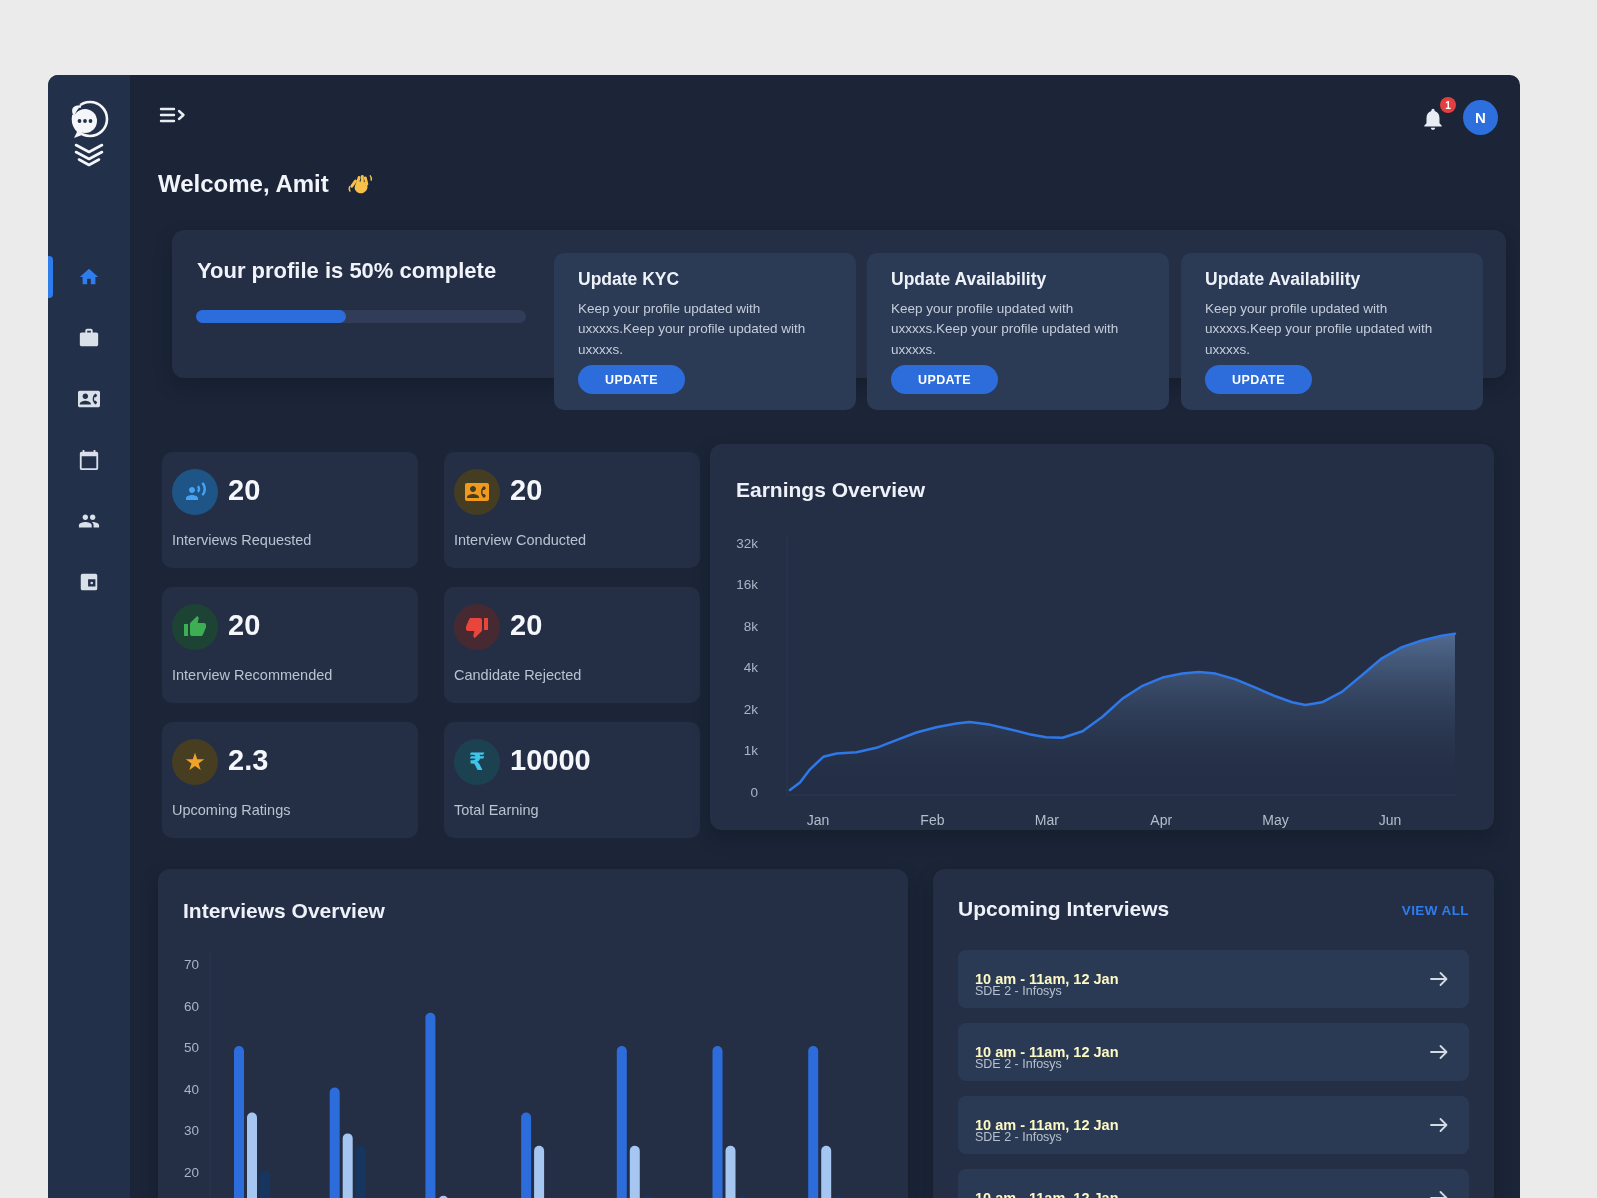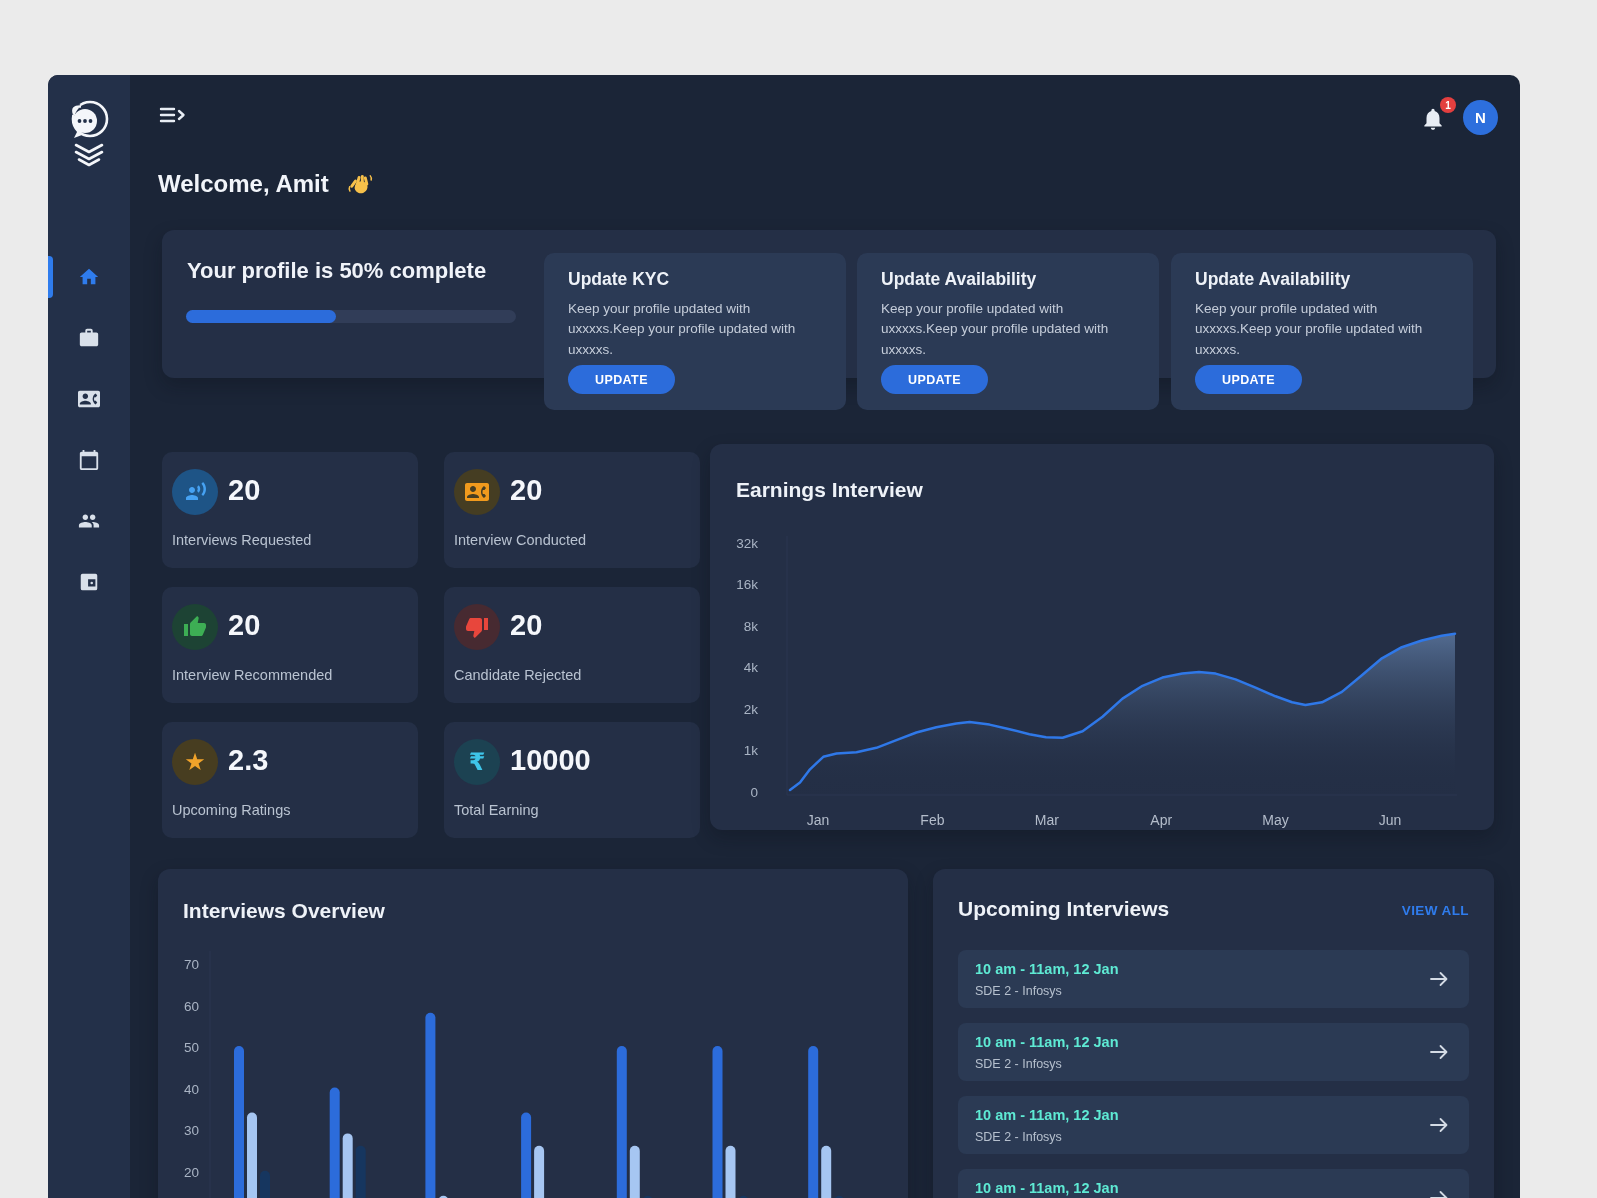--- a/index.html
+++ b/index.html
@@ -28,21 +28,21 @@
   .avatar { position:absolute; left:1415px; top:25px; width:35px; height:35px; border-radius:50%;
     background:#2d6fdd; color:#fff; font-size:15px; font-weight:bold;
     display:flex; align-items:center; justify-content:center; cursor:pointer; }
   .welcome { position:absolute; left:110px; top:95px; font-size:24px; font-weight:bold;
     color:#f2f5fa; display:flex; align-items:center; gap:18px; }
   
   .card { position:absolute; background:#242f46; border-radius:12px;
     box-shadow:0 8px 18px rgba(10,14,22,.28); }
   .card-title { position:absolute; font-size:21px; font-weight:bold; color:#eef2f8; }
   
-  .profile-card { left:114px; top:155px; width:1334px; height:148px; }
+  .profile-card { left:124px; top:155px; width:1334px; height:148px; }
   .profile-title { position:absolute; left:25px; top:28px; font-size:22px; font-weight:bold; color:#f0f3f9; }
   .progress-track { position:absolute; left:24px; top:80px; width:330px; height:13px;
     background:#313d58; border-radius:7px; }
   .progress-fill { height:100%; background:#2c6cdb; border-radius:7px; }
   .action-card { position:absolute; top:23px; width:302px; height:157px;
     background:#2b3a55; border-radius:10px; }
   .action-title { position:absolute; left:24px; top:16px; font-size:17.5px; font-weight:bold; color:#eef2f8;text-align:right; }
   .action-body { position:absolute; left:24px; top:46px; width:262px; font-size:13.5px;
     line-height:1.5; color:#c5cdda; }
   .update-btn { position:absolute; left:24px; top:112px; height:29px; padding:0 27px;
@@ -63,21 +63,21 @@
   .upcoming-card { left:885px; top:794px; width:561px; height:420px; }
   .chart-svg { position:absolute; left:0; top:0; }
   .tick-text { fill:#a9b4c4; font-size:13.5px; font-family:"Liberation Sans","DejaVu Sans",sans-serif; }
   .month-text { fill:#b4bdcb; font-size:14px; font-family:"Liberation Sans","DejaVu Sans",sans-serif; }
   
   .view-all { position:absolute; right:25px; top:34px; font-size:13.5px; font-weight:bold;
     letter-spacing:.4px; color:#2f7ced; cursor:pointer; background:none; border:none;
     font-family:"Liberation Sans","DejaVu Sans",sans-serif; }
   .uitem { position:absolute; left:25px; width:511px; height:58px; background:#2b3a54;
     border-radius:8px; cursor:pointer; }
-  .uitem-time { position:absolute; left:17px; top:11px; font-size:14.5px; font-weight:bold; color:#5eead4; }
+  .uitem-time { position:absolute; left:17px; top:21px; font-size:14.5px; font-weight:bold; color:#fef9c3; }
   .uitem-role { position:absolute; left:17px; top:34px; font-size:12.5px; color:#b6c0ce; }
   .uitem-arrow { position:absolute; right:18px; top:17px; width:24px; height:24px; color:#d3dae4; }
 </style>
 </head>
 <body>
 
 <div class="app">
 
   <aside class="sidebar">
     <div class="logo">
@@ -227,21 +227,21 @@
   </div>
   <div class="stat-card" style="left:396px;top:647px">
     <div class="stat-icon" style="background: rgb(28, 66, 82); color: rgb(62, 198, 234);">
         <span class="glyph" style="font-weight:bold">₹</span>
       </div>
     <div class="stat-value">10000</div>
     <div class="stat-label">Total  Earning</div>
   </div>
 
   <section class="card earnings-card">
-    <h2 class="card-title" style="left:26px;top:34px">Earnings Interview</h2>
+    <h2 class="card-title" style="left:26px;top:34px">Earnings Overview</h2>
     <svg id="earnings-svg" class="chart-svg" width="784" height="386" viewBox="0 0 784 386">
         <defs>
           <linearGradient id="eg" x1="0" y1="0" x2="0" y2="1">
             <stop offset="0%" stop-color="rgba(120,156,205,0.55)"></stop>
             <stop offset="100%" stop-color="rgba(27,37,56,0.02)"></stop>
           </linearGradient>
         </defs>
         <line x1="77" y1="92" x2="77" y2="351" stroke="#2b3750" stroke-width="1"></line>
         <line x1="77" y1="351" x2="747" y2="351" stroke="#2b3750" stroke-width="1"></line>
         <text x="48" y="103.5" text-anchor="end" class="tick-text">32k</text>

